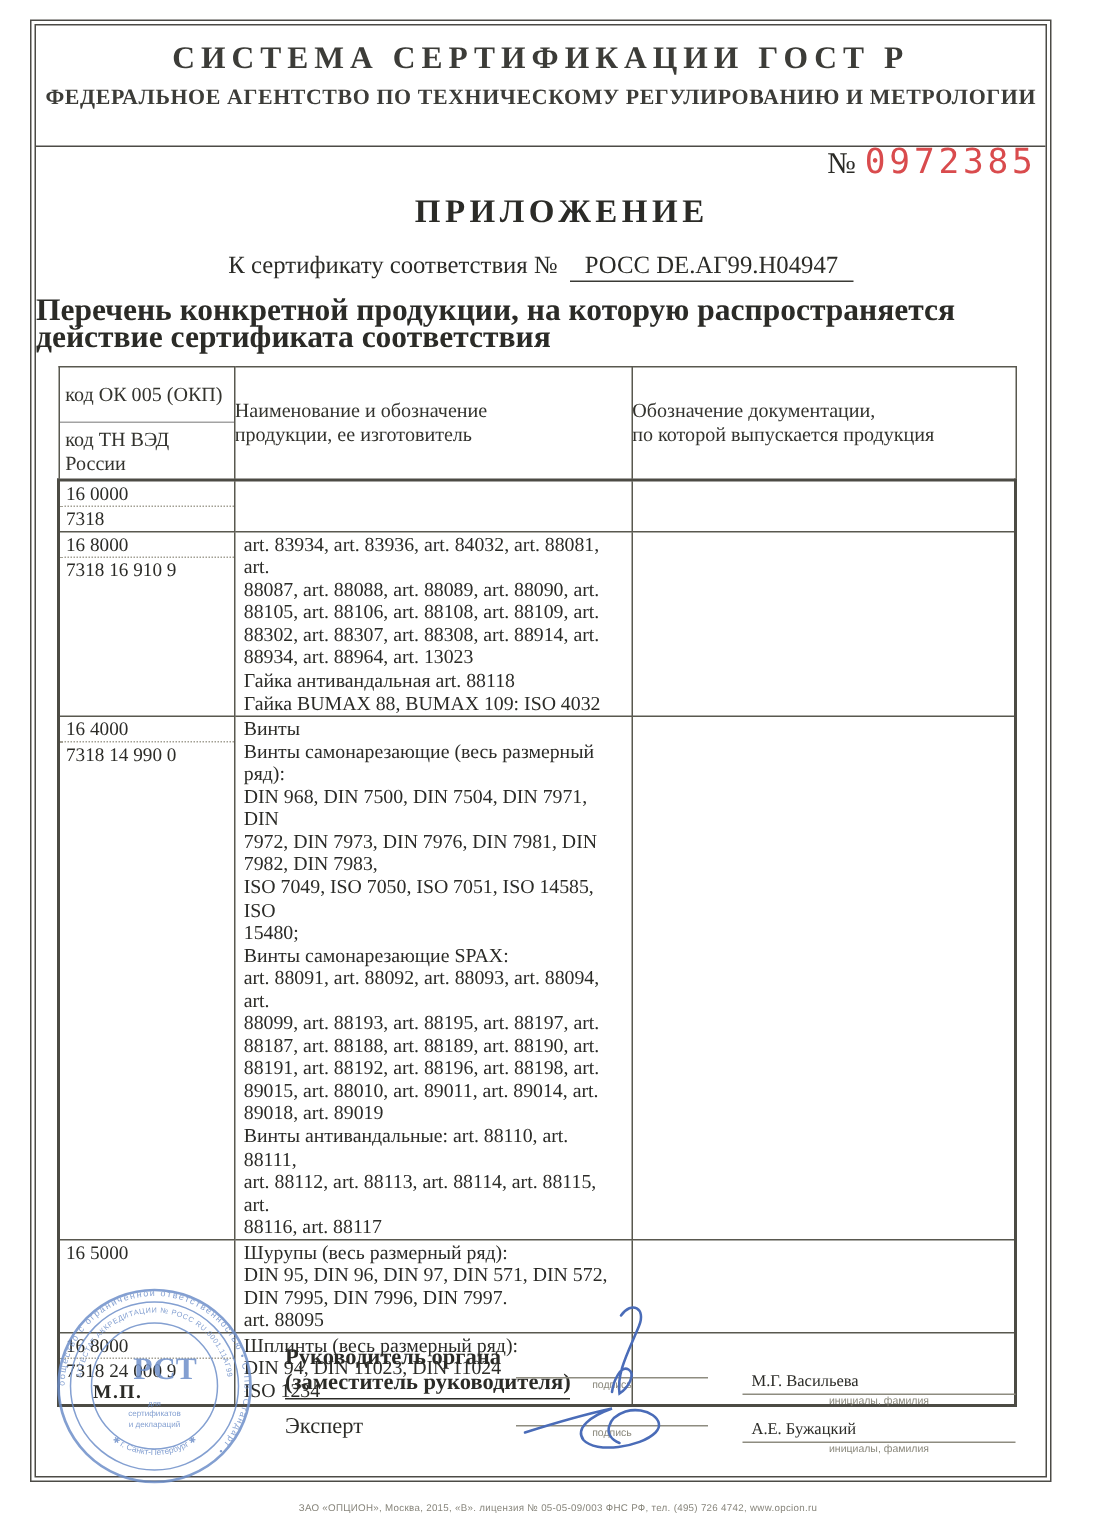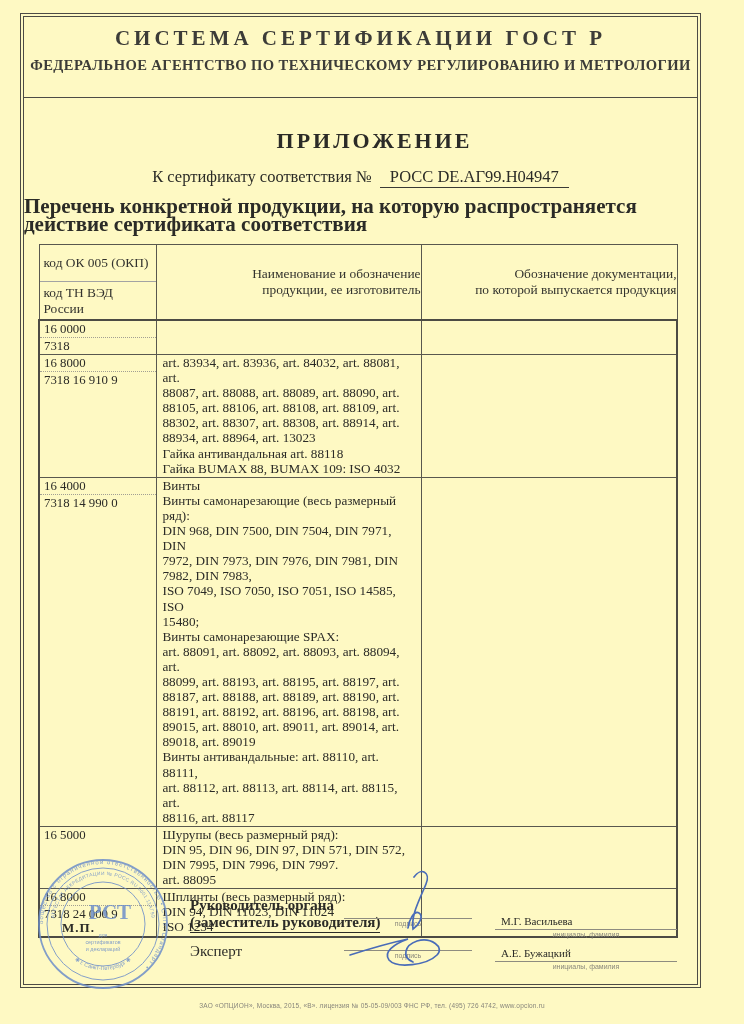--- a/index.html
+++ b/index.html
@@ -5,21 +5,21 @@
   html,body { margin:0; padding:0; }
   body {
     background:#e7ecec;
     font-family:"Liberation Serif", serif;
     color:#2b2b27;
     -webkit-font-smoothing:antialiased;
   }
   .page {
     position:relative;
     width:744px; height:1024px;
-    background:#fef9c3;
+    background:#ffffff;
     overflow:hidden;
     box-shadow:0 0 6px rgba(0,0,0,.2);
   }
   
   .frame {
     position:absolute; left:20px; top:13px;
     width:681px; height:975px;
     border:1px solid #4c4b46;
     padding:2px;
     box-sizing:border-box;
@@ -88,21 +88,21 @@
   }
   table.products td {
     border:1px solid #59584f;
     vertical-align:top;
     padding:0;
     overflow:hidden;
   }
   tbody.tb { border:2px solid #4c4b44; }
   tr.thead td { vertical-align:middle; }
   .ch {
-    text-align:right;
+    text-align:left;
     font-size:13.4px; line-height:16px;
     color:#33332e;
     white-space:pre-line;
   }
   .c1cell { padding:0; }
   .c1top, .c1bot {
     height:37px; display:flex; align-items:center;
     padding-left:4px; font-size:13.4px; color:#33332e;
     box-sizing:border-box;
   }
@@ -183,20 +183,23 @@
 
 <div class="page">
   <div class="frame">
     <div class="frame-inner">
 
       <div class="header-box">
         <div class="header-line1">СИСТЕМА СЕРТИФИКАЦИИ ГОСТ Р</div>
         <div class="header-line2">ФЕДЕРАЛЬНОЕ АГЕНТСТВО ПО ТЕХНИЧЕСКОМУ РЕГУЛИРОВАНИЮ И МЕТРОЛОГИИ</div>
       </div>
 
+      <div class="serial">
+        <span class="serial-prefix">№</span><span class="serial-number">0972385</span>
+      </div>
 
       <div class="doc-title">ПРИЛОЖЕНИЕ</div>
 
       <div class="cert-line">
         <span>К сертификату соответствия №</span>
         <span class="cert-value">РОСС DE.АГ99.Н04947</span>
       </div>
 
       <div class="subtitle">Перечень конкретной продукции,  на которую распространяется
 действие сертификата соответствия</div>

